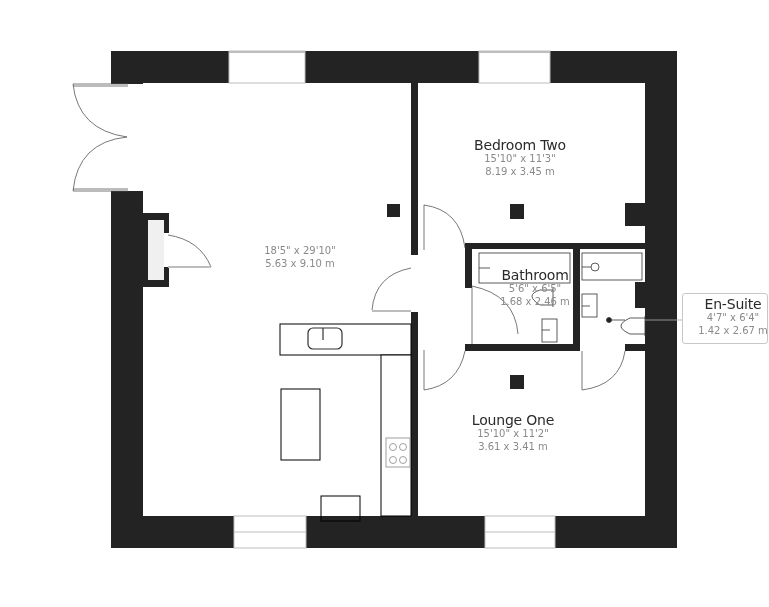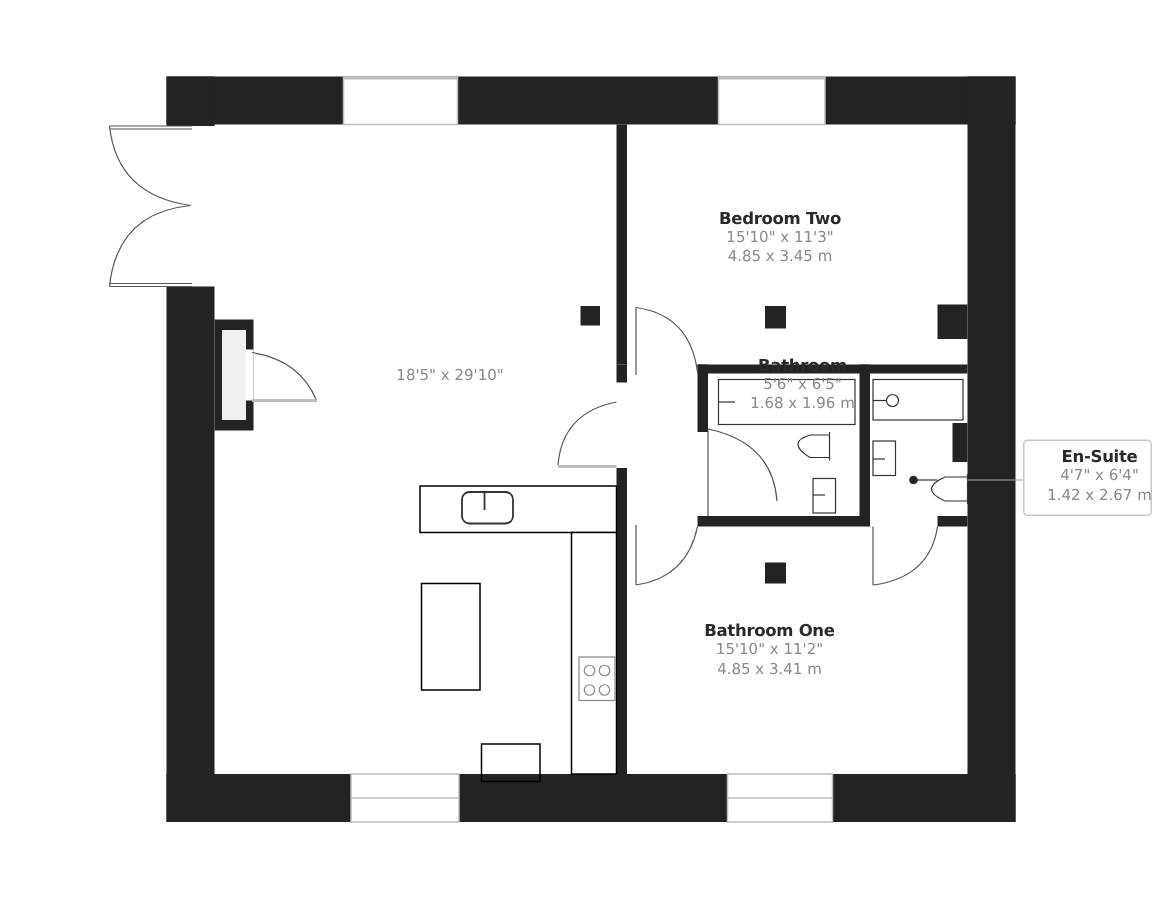--- a/index.html
+++ b/index.html
@@ -1,19 +1,19 @@
 <!DOCTYPE html>
 <html><head>
 <meta charset="utf-8">
 <style>
   html, body { margin: 0; padding: 0; background: #ffffff; }
   body { width: 769px; height: 607px; position: relative; overflow: hidden; font-family: "DejaVu Sans", sans-serif; }
   svg.plan { position: absolute; left: 0; top: 0; }
   .label { position: absolute; text-align: center; line-height: 13px; }
-  .label .name { font-family: "DejaVu Sans", sans-serif; font-weight: bold; font-size: 11px; color: #2a2a2a; letter-spacing: -0.2px; }
+  .label .name { font-family: "DejaVu Sans", sans-serif; font-weight: normal; font-size: 14px; color: #2a2a2a; letter-spacing: -0.2px; }
   .label .dim { font-family: "DejaVu Sans", sans-serif; font-size: 10px; color: #8a8a8a; }
   .ensuite-box { position: absolute; left: 682px; top: 293px; width: 84px; height: 49px; border: 1px solid #c8c8c8; border-radius: 3px; background: #fff; }
 </style>
 </head>
 <body>
 
 <svg class="plan" width="769" height="607" viewBox="0 0 769 607">
 
   <g fill="#232323">
 
@@ -148,38 +148,39 @@
     <circle cx="403" cy="447" r="3.5"></circle>
     <circle cx="393" cy="460" r="3.5"></circle>
     <circle cx="403" cy="460" r="3.5"></circle>
   </g>
   <rect x="281" y="389" width="39" height="71" fill="none" stroke="#000" stroke-width="1"></rect>
   <rect x="321" y="496" width="39" height="25" fill="none" stroke="#000" stroke-width="1"></rect>
 </svg>
 
 <div class="label" style="left:200px; top:244px; width:200px;">
   <div class="dim">18'5" x 29'10"</div>
+  <div class="dim">5.63 x 9.10 m</div>
 </div>
 
 <div class="label" style="left:460px; top:139px; width:120px;">
   <div class="name">Bedroom Two</div>
   <div class="dim">15'10" x 11'3"</div>
-  <div class="dim">4.85 x 3.45 m</div>
+  <div class="dim">8.19 x 3.45 m</div>
 </div>
 
-<div class="label" style="left:480px; top:237px; width:110px;">
+<div class="label" style="left:480px; top:269px; width:110px;">
   <div class="name">Bathroom</div>
   <div class="dim">5'6" x 6'5"</div>
-  <div class="dim">1.68 x 1.96 m</div>
+  <div class="dim">1.68 x 2.46 m</div>
 </div>
 
 <div class="ensuite-box"></div>
 <div class="label" style="left:682px; top:298px; width:102px;">
   <div class="name">En-Suite</div>
   <div class="dim">4'7" x 6'4"</div>
   <div class="dim">1.42 x 2.67 m</div>
 </div>
 
 <div class="label" style="left:453px; top:414px; width:120px;">
-  <div class="name">Bathroom One</div>
+  <div class="name">Lounge One</div>
   <div class="dim">15'10" x 11'2"</div>
-  <div class="dim">4.85 x 3.41 m</div>
+  <div class="dim">3.61 x 3.41 m</div>
 </div>
 
 </body></html>

